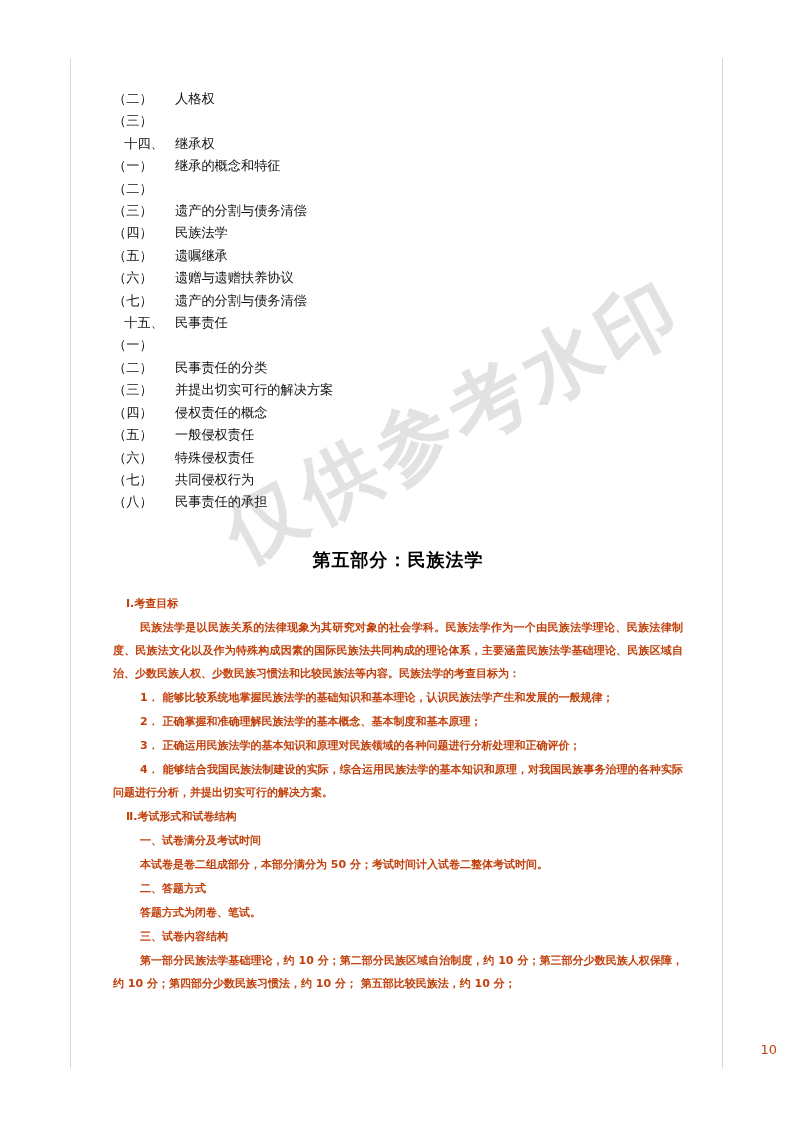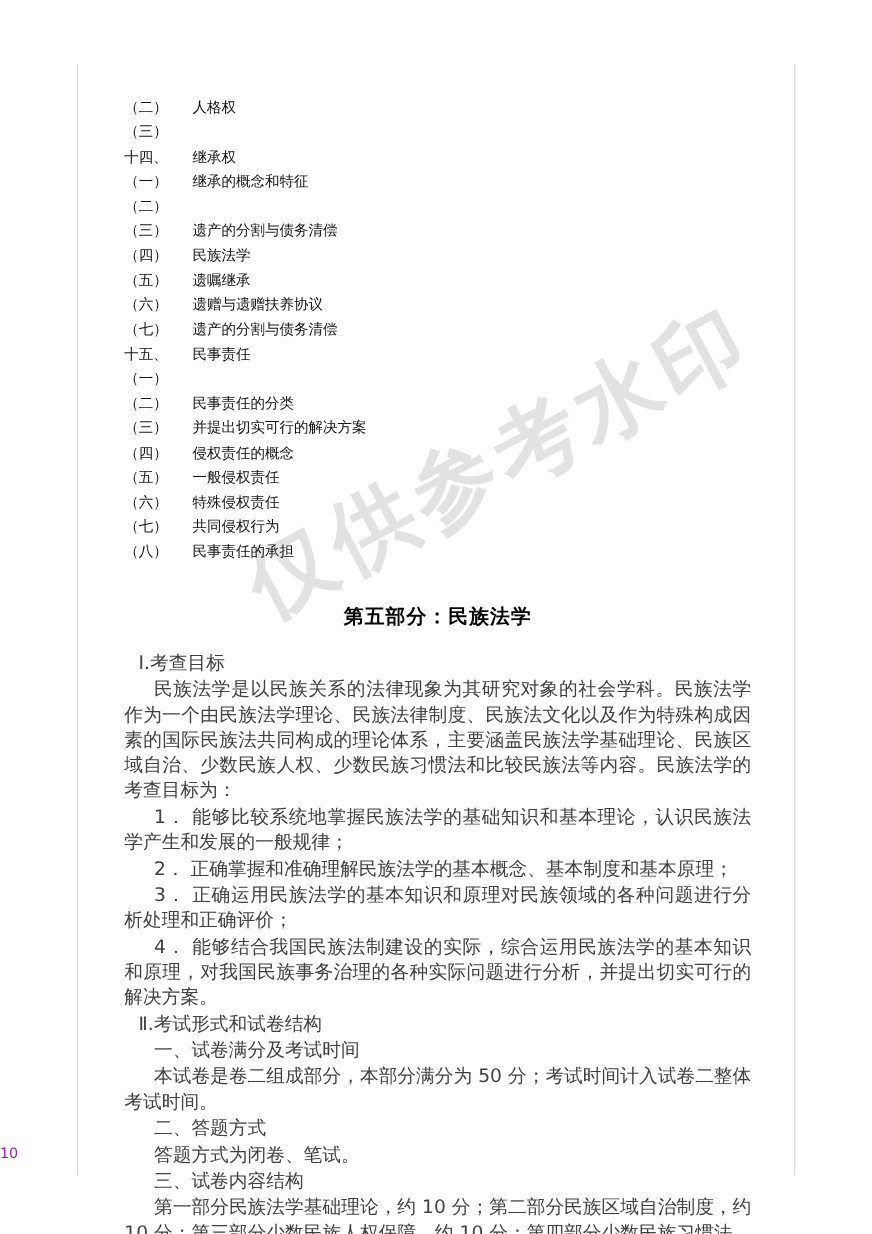--- a/index.html
+++ b/index.html
@@ -69,55 +69,57 @@
   .outline-row .num {
     width: 62px;
     flex: 0 0 62px;
     white-space: nowrap;
   }
   .outline-row .txt {
     flex: 1 1 auto;
   }
   .outline-row.level1 .num {
     letter-spacing: 0px;
+    text-align: center;
   }
 
   h1.part-title {
     font-size: 18px;
     font-weight: bold;
     text-align: center;
     margin: 34px 0 20px 0;
     letter-spacing: 1px;
     font-family: Liberation Serif, serif;
     color: #000;
     position: relative;
     z-index: 2;
   }
 
   p.body {
-    font-size: 17px;
+    font-size: 11px;
     line-height: 23px;
     margin: 0 0 1px 0;
     text-align: justify;
-    color: #404040;
+    color: #c2410c;
     font-family: "DejaVu Sans", "Liberation Sans", sans-serif;
     position: relative;
     z-index: 2;
+    font-weight: bold;
   }
   p.indent2 { text-indent: 27px; }
   p.indent1 { text-indent: 13px; }
 
   .page-number {
     position: absolute;
     left: 0;
-    right: 4px;
+    right: 16px;
     top: 1042px;
-    text-align: left;
+    text-align: right;
     font-size: 13px;
-    color: #a21caf;
+    color: #c2410c;
     font-family: "DejaVu Sans", "Liberation Sans", sans-serif;
   }
 </style>
 </head>
 <body>
 
 <div class="page">
 
   <div class="frame"></div>
 

